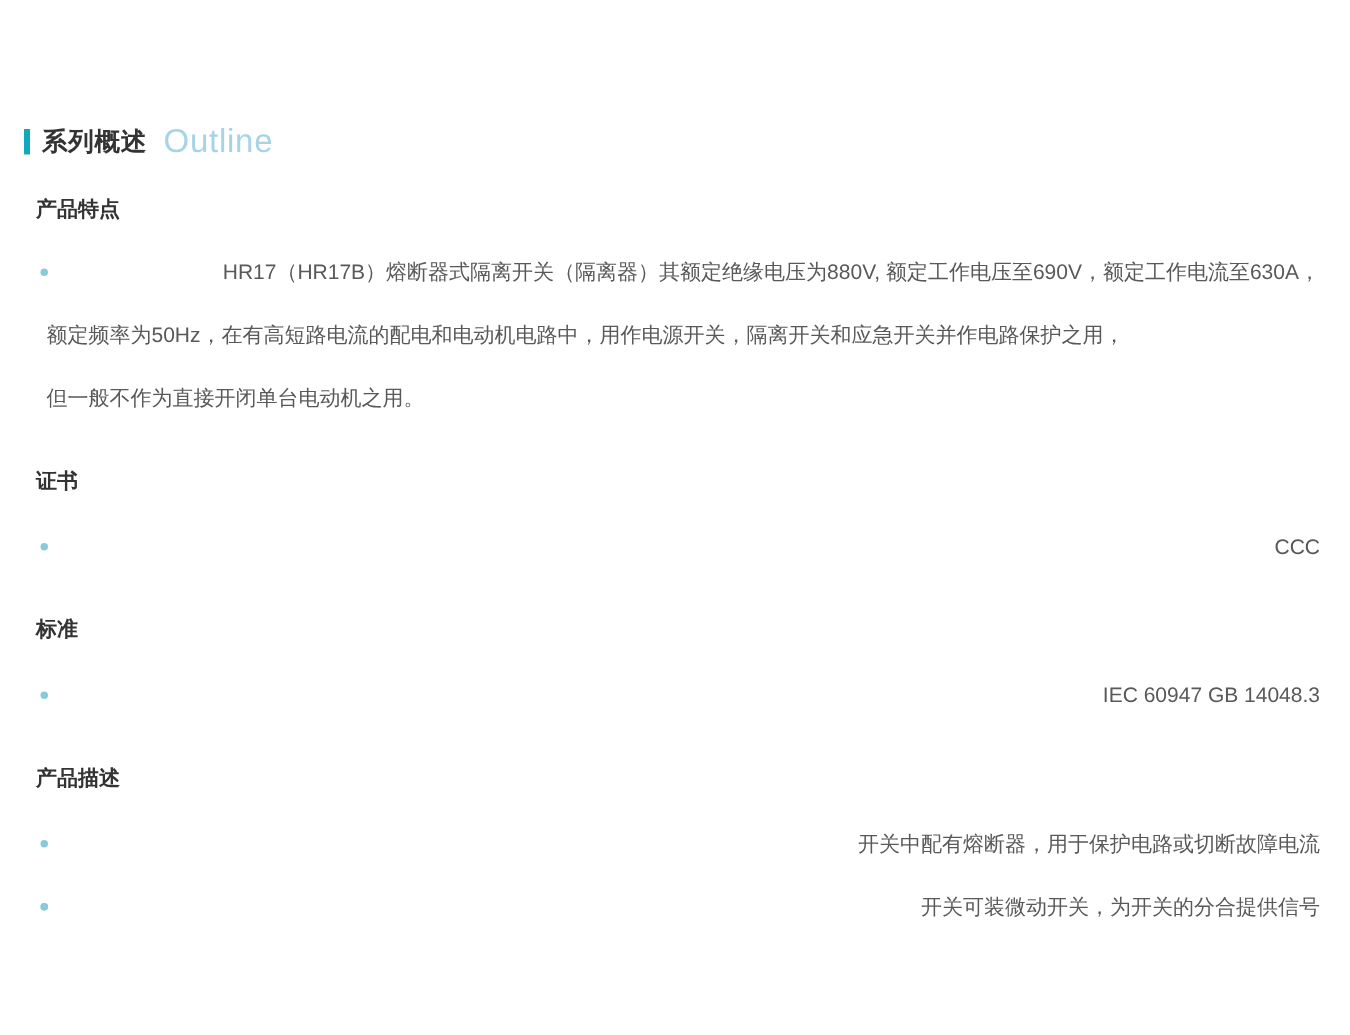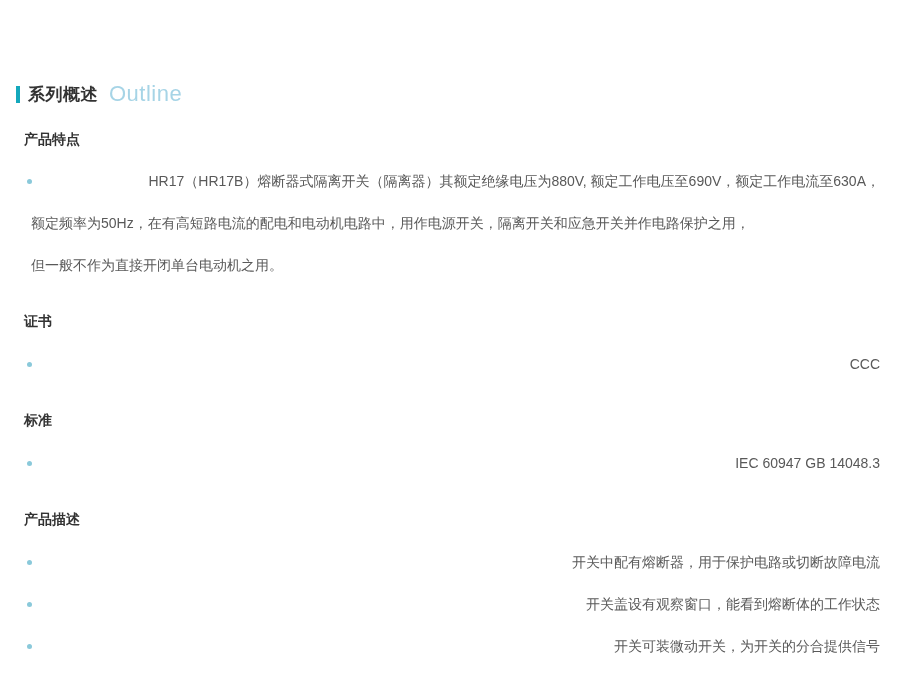--- a/index.html
+++ b/index.html
@@ -120,21 +120,20 @@
     </div>
 
     <h3 class="sec-heading spaced">产品描述</h3>
 
     <div class="list-item">
       <span class="bullet"></span>
       <span class="item-text">开关中配有熔断器，用于保护电路或切断故障电流</span>
     </div>
     <div class="list-item">
       <span class="bullet"></span>
-      <span class="item-text">开关盖设有观察窗口，能看到熔断体的工作状态</span>
     </div>
     <div class="list-item">
       <span class="bullet"></span>
       <span class="item-text">开关可装微动开关，为开关的分合提供信号</span>
     </div>
 
   </div>
 </div>
 
 </body></html>

